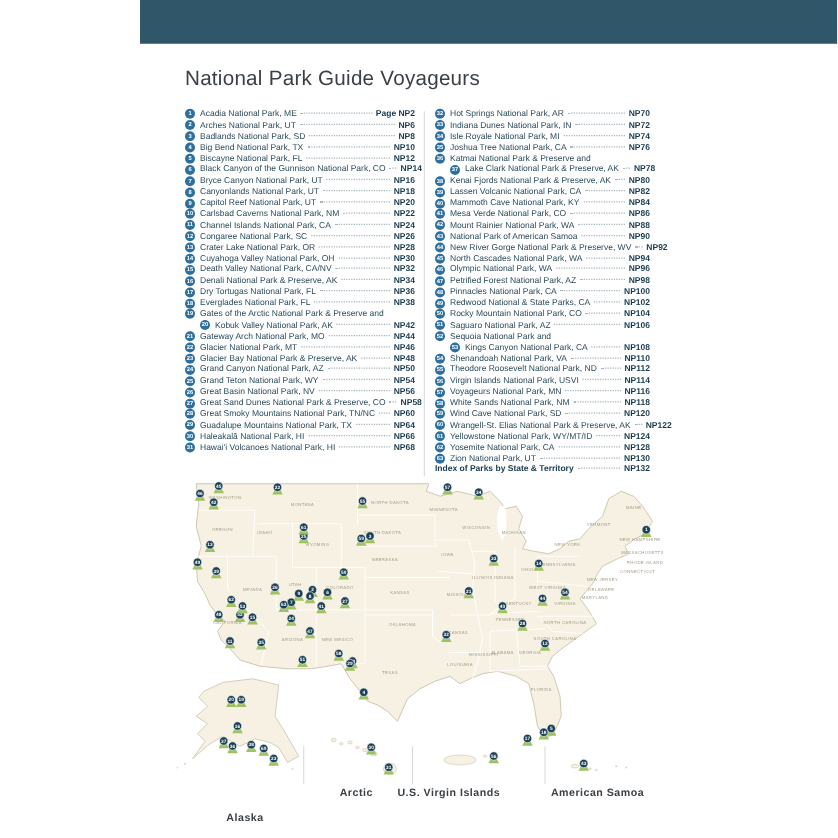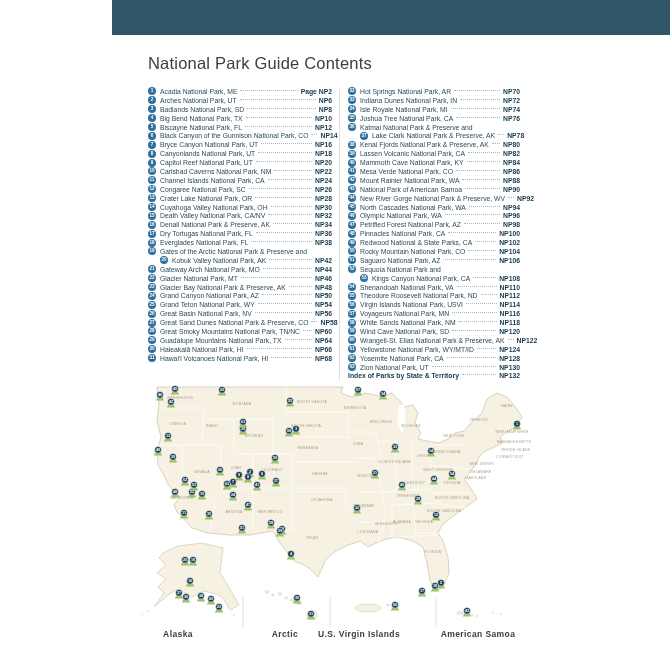--- a/index.html
+++ b/index.html
@@ -21,28 +21,28 @@
   .pagenum{font-weight:bold;color:#173a4d;white-space:nowrap;}
   .cont-start .name{white-space:nowrap;}
   .cont-end{padding-left:12px;}
   .index-row .name{font-weight:bold;color:#173a4d;}
   #map-svg{position:absolute;left:130px;top:381px;width:420px;height:252px;}
   #map-svg text{font-family:"Liberation Sans",sans-serif;}
   .state-label{font-size:3.4px;fill:#a39d88;letter-spacing:.3px;}
   .marker-num{font-size:3.8px;font-weight:bold;fill:#ffffff;}
   .inset-label{position:absolute;top:629px;font-size:8.5px;color:#3a4045;font-weight:bold;
                transform:translateX(-50%);letter-spacing:.4px;}
-  #lbl-alaska{left:178px;} #lbl-hawaii{left:285px;} #lbl-usvi{left:359px;} #lbl-samoa{left:478px;}
+  #lbl-alaska{left:196px;margin-top:20px;} #lbl-hawaii{left:285px;} #lbl-usvi{left:359px;} #lbl-samoa{left:478px;}
 </style>
 </head>
 <body>
 
 <div id="page">
   <div class="band"></div>
-  <div class="title">National Park Guide Contents</div>
+  <div class="title">National Park Guide Voyageurs</div>
 
   <div class="col" id="col-left">
       <div class="toc-row">
         <span class="badge" style="background: rgb(46, 111, 158);">1</span>
         <span class="name">Acadia National Park, ME</span>
         <span class="leader"></span>
         <span class="pagenum">Page NP2</span>
       </div>
       <div class="toc-row">
         <span class="badge" style="background: rgb(46, 111, 158);">2</span>

